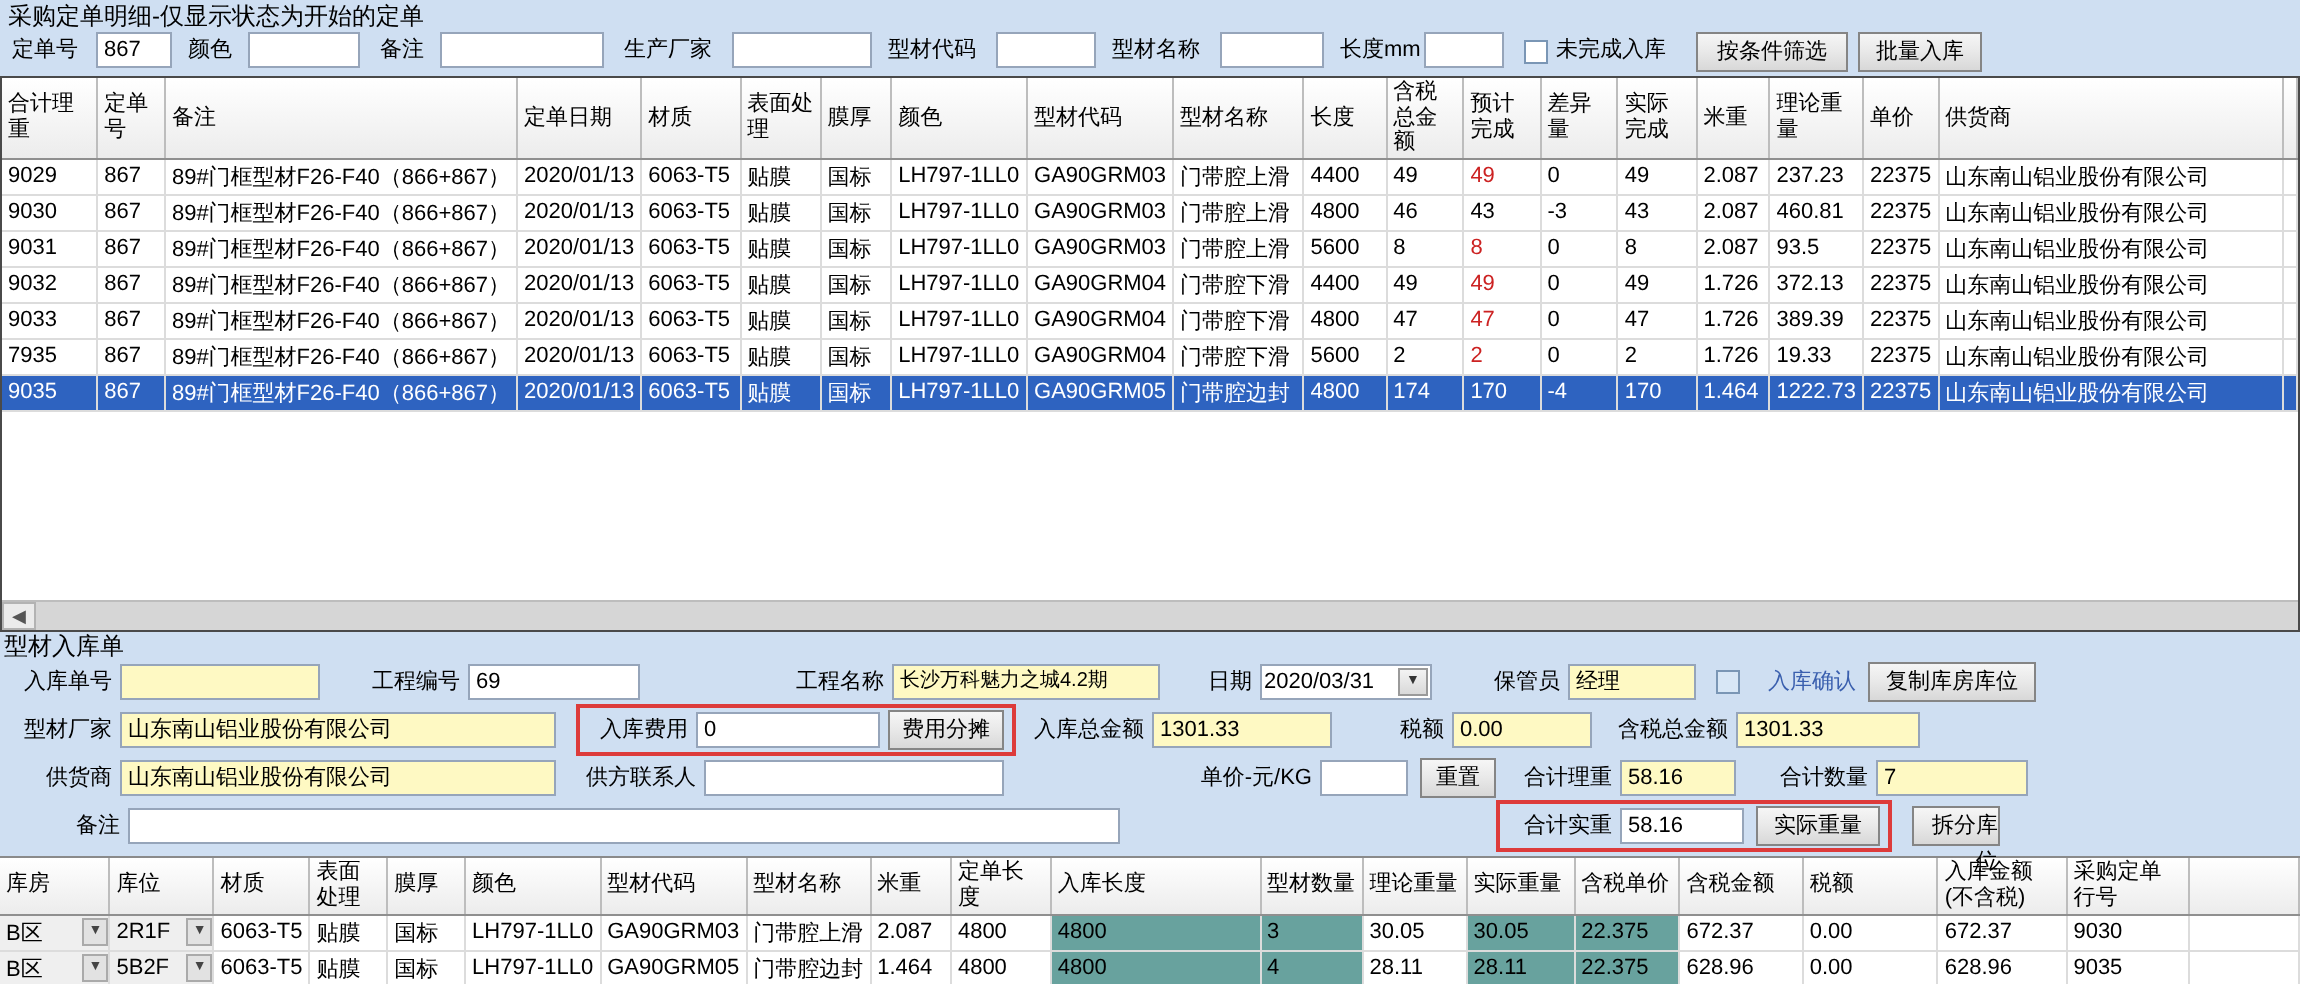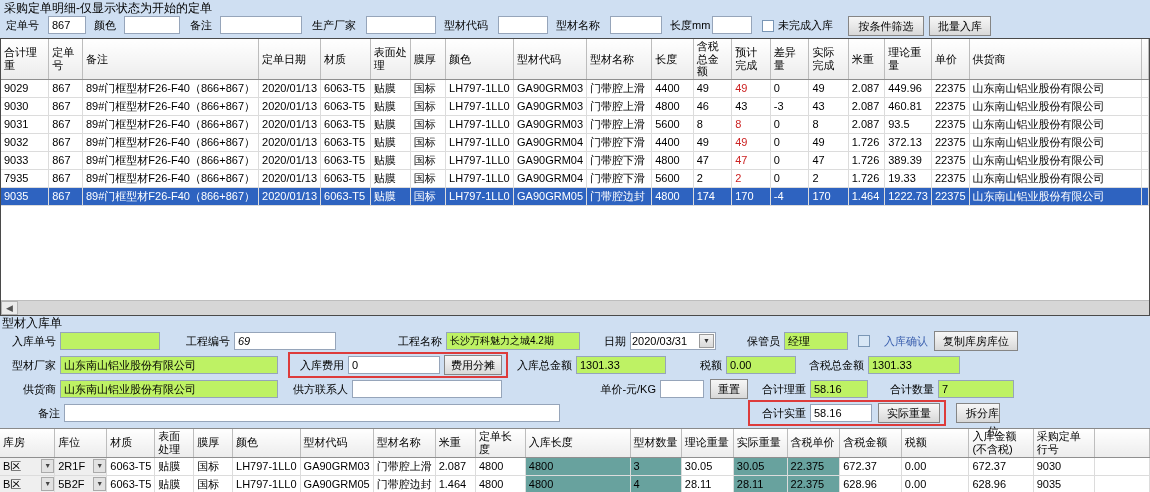--- a/index.html
+++ b/index.html
@@ -3,21 +3,21 @@
 <meta charset="utf-8">
 <style>
   * { margin:0; padding:0; box-sizing:border-box; }
   html,body { width:1150px; height:492px; overflow:hidden; }
   body { font-family:"Liberation Sans","DejaVu Sans",sans-serif; background:#cfdff2; font-size:11px; color:#000; }
   .titlebar { height:16px; line-height:16px; padding-left:4px; font-size:12px; }
   .filterrow { position:relative; height:22px; }
   .filterrow .lbl, .form .lbl { position:absolute; height:18px; line-height:18px; font-size:11px; white-space:nowrap; overflow:hidden; }
   .form .lbl { text-align:right; }
   .fld { position:absolute; height:18px; border:1px solid #96a5ba; background:#fff; font-size:11px; line-height:16px; padding:0 3px; overflow:hidden; white-space:nowrap; }
-  .fld.ro { background:#bef264; }
+  .fld.ro { background:#fef9c3; }
   .btn { position:absolute; height:20px; border:1px solid #858585; background:linear-gradient(#f6f6f6,#eaeaea 45%,#d8d8d8); font-size:11px; line-height:18px; text-align:center; cursor:default; }
   .cb { position:absolute; width:12px; height:12px; border:1px solid #7a96b5; background:#fff; }
   .cb.tint { background:#d8e7f6; }
   .lbl.blue { color:#3a5fae; text-align:right; }
   .gridwrap { position:relative; height:278px; background:#fff; border:1px solid #4a4a4a; overflow:hidden; }
   table.grid { border-collapse:collapse; table-layout:fixed; }
   table.grid th { background:linear-gradient(#ffffff,#ececec); border-right:1px solid #bdbdbd; border-bottom:1px solid #8f8f8f; font-weight:normal; font-size:11px; text-align:left; padding:1px 3px; vertical-align:middle; line-height:1.15; overflow:hidden; }
   table.grid td { border-right:1px solid #dcdcdc; border-bottom:1px solid #dcdcdc; font-size:11px; padding:0 3px; height:18px; white-space:nowrap; overflow:hidden; background:#fff; }
   table.grid tr.selected td { background:#2e63c0; color:#fff; }
   table.grid td.red { color:#cc2222; }
@@ -122,21 +122,21 @@
             <td>国标</td>
             <td>LH797-1LL0</td>
             <td>GA90GRM03</td>
             <td>门带腔上滑</td>
             <td>4400</td>
             <td>49</td>
             <td class="red">49</td>
             <td>0</td>
             <td>49</td>
             <td>2.087</td>
-            <td>449.96</td>
+            <td>237.23</td>
             <td>22375</td>
             <td>山东南山铝业股份有限公司</td>
             <td></td>
           </tr>
           <tr>
             <td>9030</td>
             <td>867</td>
             <td>89#门框型材F26-F40（866+867）</td>
             <td>2020/01/13</td>
             <td>6063-T5</td>
@@ -274,21 +274,21 @@
   </div>
 </div>
 
 <div class="botlabel">型材入库单</div>
 
 <div class="form">
 
   <span class="lbl" style="left:2px;top:2px;width:54px;">入库单号</span>
   <span class="fld ro" style="left:60px;top:2px;width:100px;"></span>
   <span class="lbl" style="left:176px;top:2px;width:54px;">工程编号</span>
-  <span class="fld" style="left:234px;top:2px;width:102px;font-style:italic;">69</span>
+  <span class="fld" style="left:234px;top:2px;width:86px;">69</span>
   <span class="lbl" style="left:388px;top:2px;width:54px;">工程名称</span>
   <span class="fld ro" style="left:446px;top:2px;width:134px;font-size:10px;">长沙万科魅力之城4.2期</span>
   <span class="lbl" style="left:598px;top:2px;width:28px;">日期</span>
   <span class="fld" style="left:630px;top:2px;width:86px;padding:0 1px;">
     <span class="datedd">
         <span class="dtext">2020/03/31</span>
         <span class="dbtn">▼</span>
       </span>
   </span>
   <span class="lbl" style="left:738px;top:2px;width:42px;">保管员</span>

